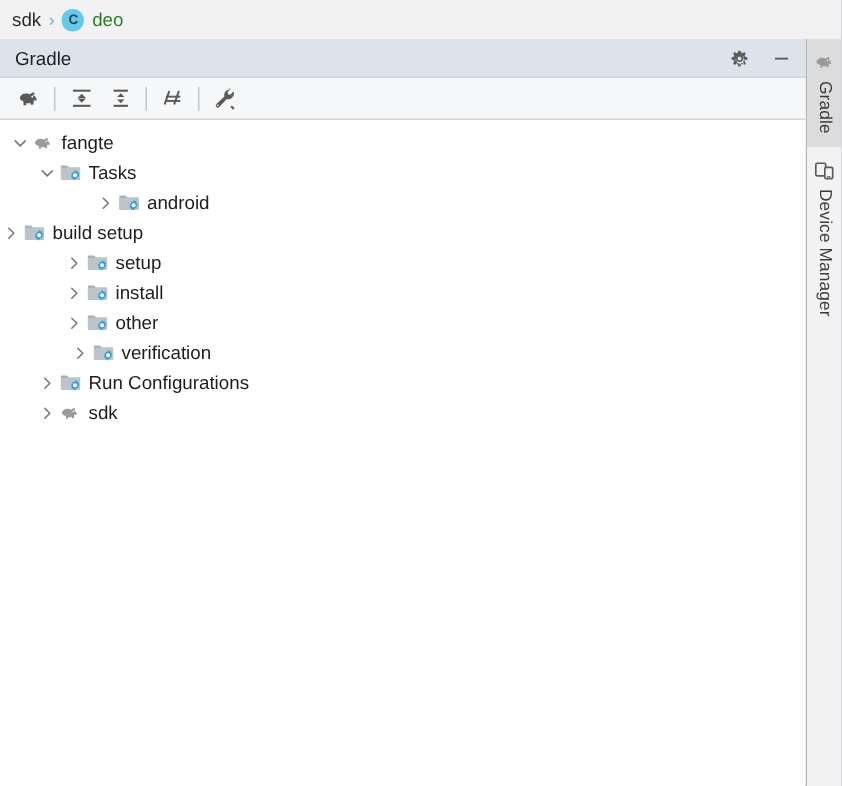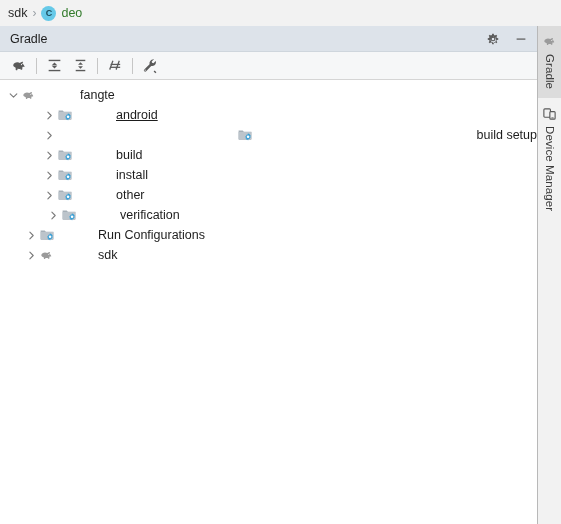--- a/index.html
+++ b/index.html
@@ -65,21 +65,21 @@
     display: flex; align-items: center; height: 20px;
     font-size: 12.5px; color: #1d1d1d; cursor: default;
     white-space: nowrap;
   }
   .twisty {
     width: 14px; height: 20px; display: flex; align-items: center; justify-content: center;
     flex: 0 0 14px; cursor: pointer;
   }
   .twisty svg { display: block; }
   .node-icon { width: 18px; height: 18px; display: flex; align-items: center; justify-content: center; flex: 0 0 18px; margin-right: 3px; }
-  .node-label { line-height: 1; margin-left: 39px; }
+  .node-label { line-height: 1; }
 
   
   .rail {
     position: absolute; right: 0; top: 26px; width: 23px; height: 498px;
     background: #f2f2f2;
   }
   .rail-tab {
     width: 23px; display: flex; flex-direction: column; align-items: center;
     padding: 7px 0 9px 0; cursor: pointer;
   }
@@ -180,39 +180,57 @@
             </svg>
           </span>
           <span class="node-icon">
             <svg width="16" height="16" viewBox="0 0 16 16">
               <path fill="#9b9b9b" d="M2.3 8.1C2.7 6.5 4.2 5.5 6 5.5c.9 0 1.7.2 2.3.6.5-.5 1.2-.9 2.1-1.1.4-.1.8.2.5.6-.2.3-.4.7-.4 1.1.9.6 1.5 1.4 1.7 2.4.1.4-.2.5-.5.4-.4-.1-.9-.1-1.2 0l-.2 2c0 .2-.1.3-.3.3h-.8c-.2 0-.3-.1-.3-.3v-.6c-.5.1-1 .2-1.5.2-.4 0-.7 0-1.1-.1v.8c0 .2-.1.3-.3.3H5.2c-.2 0-.3-.1-.3-.3v-1.4C3.2 9.7 2.2 9 2.3 8.1z"></path>
               <circle cx="9.8" cy="7.4" r="0.5" fill="#ffffff"></circle>
             </svg>
           </span>
           <span class="node-label">fangte</span>
         </div>
-        <div class="tree-row" style="padding-left: 42px; text-decoration: underline;">
+        <div class="tree-row" style="padding-left: 24px;">
+          <span class="twisty">
+            <svg width="9" height="9" viewBox="0 0 10 10">
+              <path d="M1.3 3.2L5 6.9l3.7-3.7" fill="none" stroke="#7a7a7a" stroke-width="1.2" stroke-linecap="round" stroke-linejoin="round"></path>
+            </svg>
+          </span>
+          <span class="node-icon">
+            <svg width="16" height="16" viewBox="0 0 16 16">
+              <path fill="#a6b0b8" d="M1.6 3.4h4.1l1.2 1.3h7.5v7.6c0 .3-.2.5-.5.5H2.1c-.3 0-.5-.2-.5-.5V3.4z"></path>
+              <path fill="#bcc4cb" d="M1.6 4.9h12.8v7.2c0 .3-.2.5-.5.5H2.1c-.3 0-.5-.2-.5-.5V4.9z"></path>
+              <g transform="translate(6.1,6.1) scale(0.62)">
+                <path fill="#389fd6" d="M8 0l.9 1.6 1.8-.3.1 1.8 1.7.7-.9 1.6.9 1.6-1.7.7-.1 1.8-1.8-.3L8 12l-.9-1.6-1.8.3-.1-1.8-1.7-.7.9-1.6-.9-1.6 1.7-.7.1-1.8 1.8.3z"></path>
+                <circle cx="8" cy="6" r="2.1" fill="#ffffff"></circle>
+              </g>
+            </svg>
+          </span>
+          <span class="node-label">Tasks</span>
+        </div>
+        <div class="tree-row" style="padding-left: 63px;">
           <span class="twisty">
             <svg width="9" height="9" viewBox="0 0 10 10">
               <path d="M3.2 1.3L6.9 5 3.2 8.7" fill="none" stroke="#7a7a7a" stroke-width="1.2" stroke-linecap="round" stroke-linejoin="round"></path>
             </svg>
           </span>
           <span class="node-icon">
             <svg width="16" height="16" viewBox="0 0 16 16">
               <path fill="#a6b0b8" d="M1.6 3.4h4.1l1.2 1.3h7.5v7.6c0 .3-.2.5-.5.5H2.1c-.3 0-.5-.2-.5-.5V3.4z"></path>
               <path fill="#bcc4cb" d="M1.6 4.9h12.8v7.2c0 .3-.2.5-.5.5H2.1c-.3 0-.5-.2-.5-.5V4.9z"></path>
               <g transform="translate(6.1,6.1) scale(0.62)">
                 <path fill="#389fd6" d="M8 0l.9 1.6 1.8-.3.1 1.8 1.7.7-.9 1.6.9 1.6-1.7.7-.1 1.8-1.8-.3L8 12l-.9-1.6-1.8.3-.1-1.8-1.7-.7.9-1.6-.9-1.6 1.7-.7.1-1.8 1.8.3z"></path>
                 <circle cx="8" cy="6" r="2.1" fill="#ffffff"></circle>
               </g>
             </svg>
           </span>
           <span class="node-label">android</span>
         </div>
-        <div class="tree-row" style="padding-left: 42px; justify-content: space-between;">
+        <div class="tree-row" style="">
           <span class="twisty">
             <svg width="9" height="9" viewBox="0 0 10 10">
               <path d="M3.2 1.3L6.9 5 3.2 8.7" fill="none" stroke="#7a7a7a" stroke-width="1.2" stroke-linecap="round" stroke-linejoin="round"></path>
             </svg>
           </span>
           <span class="node-icon">
             <svg width="16" height="16" viewBox="0 0 16 16">
               <path fill="#a6b0b8" d="M1.6 3.4h4.1l1.2 1.3h7.5v7.6c0 .3-.2.5-.5.5H2.1c-.3 0-.5-.2-.5-.5V3.4z"></path>
               <path fill="#bcc4cb" d="M1.6 4.9h12.8v7.2c0 .3-.2.5-.5.5H2.1c-.3 0-.5-.2-.5-.5V4.9z"></path>
               <g transform="translate(6.1,6.1) scale(0.62)">
@@ -232,21 +250,21 @@
           <span class="node-icon">
             <svg width="16" height="16" viewBox="0 0 16 16">
               <path fill="#a6b0b8" d="M1.6 3.4h4.1l1.2 1.3h7.5v7.6c0 .3-.2.5-.5.5H2.1c-.3 0-.5-.2-.5-.5V3.4z"></path>
               <path fill="#bcc4cb" d="M1.6 4.9h12.8v7.2c0 .3-.2.5-.5.5H2.1c-.3 0-.5-.2-.5-.5V4.9z"></path>
               <g transform="translate(6.1,6.1) scale(0.62)">
                 <path fill="#389fd6" d="M8 0l.9 1.6 1.8-.3.1 1.8 1.7.7-.9 1.6.9 1.6-1.7.7-.1 1.8-1.8-.3L8 12l-.9-1.6-1.8.3-.1-1.8-1.7-.7.9-1.6-.9-1.6 1.7-.7.1-1.8 1.8.3z"></path>
                 <circle cx="8" cy="6" r="2.1" fill="#ffffff"></circle>
               </g>
             </svg>
           </span>
-          <span class="node-label">build</span>
+          <span class="node-label">setup</span>
         </div>
         <div class="tree-row" style="padding-left: 42px;">
           <span class="twisty">
             <svg width="9" height="9" viewBox="0 0 10 10">
               <path d="M3.2 1.3L6.9 5 3.2 8.7" fill="none" stroke="#7a7a7a" stroke-width="1.2" stroke-linecap="round" stroke-linejoin="round"></path>
             </svg>
           </span>
           <span class="node-icon">
             <svg width="16" height="16" viewBox="0 0 16 16">
               <path fill="#a6b0b8" d="M1.6 3.4h4.1l1.2 1.3h7.5v7.6c0 .3-.2.5-.5.5H2.1c-.3 0-.5-.2-.5-.5V3.4z"></path>

